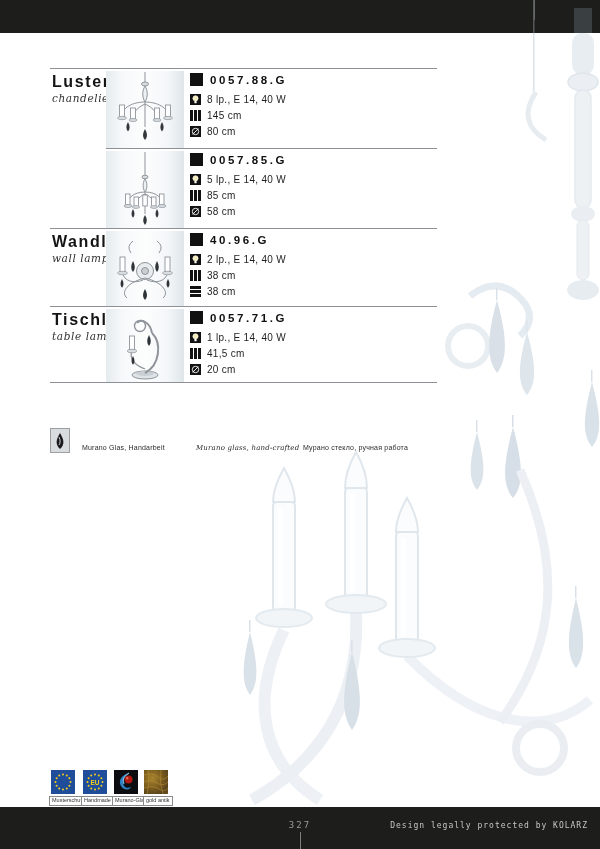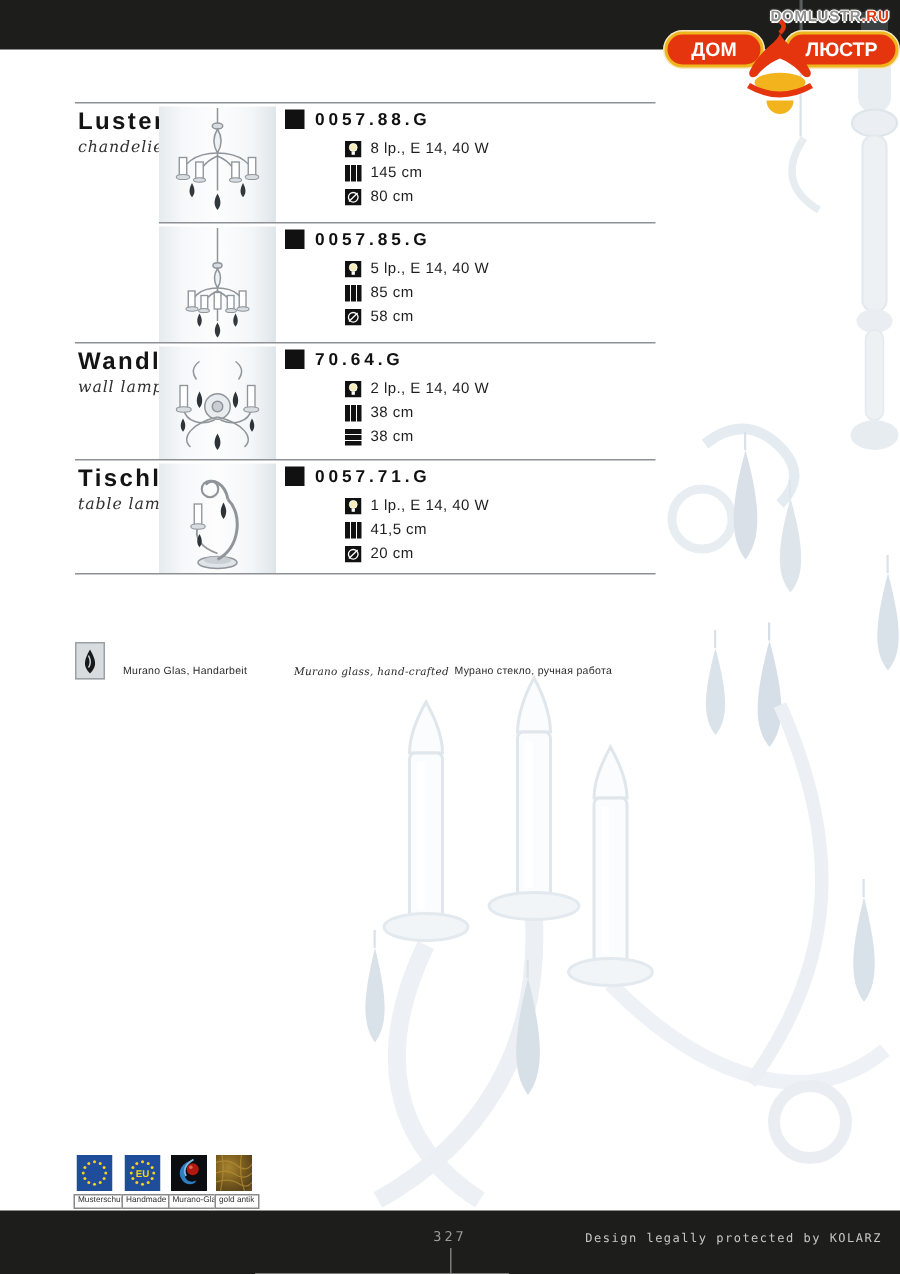--- a/index.html
+++ b/index.html
@@ -33,21 +33,21 @@
   .plabel{position:absolute;left:2px;top:3px;}
   .pl-de{font-size:16px;font-weight:bold;letter-spacing:1.6px;color:#141414;}
   .pl-en{font-family:"DejaVu Serif",serif;font-style:italic;font-size:10.5px;color:#303030;
          letter-spacing:.6px;margin-top:1px;}
   .pimg{position:absolute;left:56px;top:1px;width:78px;
         background:linear-gradient(90deg,#e5ebee 0%,#f6f8fa 20%,#fdfdfd 50%,#f3f6f8 80%,#dee5e9 100%);}
   .pspec{position:absolute;left:140px;top:3px;}
   .pcode{display:flex;align-items:center;gap:7px;margin-bottom:8px;
         font-size:11.5px;font-weight:bold;letter-spacing:2.6px;color:#101010;}
   .pline{display:flex;align-items:center;gap:6px;margin-bottom:5px;
-        font-size:10px;color:#1e1e1e;letter-spacing:.3px;margin-left:40px;}
+        font-size:10px;color:#1e1e1e;letter-spacing:.3px;}
   .ic{flex:0 0 auto;display:block;}
   .ic-code{width:13px;height:13px;background:#111;}
   .ic-h{width:11px;height:11px;
         background:linear-gradient(90deg,#111 0,#111 3px,#fff 3px,#fff 4px,#111 4px,#111 7px,#fff 7px,#fff 8px,#111 8px,#111 11px);}
   .ic-w{width:11px;height:11px;
         background:linear-gradient(0deg,#111 0,#111 3px,#fff 3px,#fff 4px,#111 4px,#111 7px,#fff 7px,#fff 8px,#111 8px,#111 11px);}
   
   .glass-bar{position:absolute;left:78px;top:414px;width:359px;height:12px;background:#d5e1eb;
         border-top:1px solid #a2bcd1;border-bottom:1px solid #b7c9d8;z-index:3;}
   .gh{position:absolute;top:0;height:12px;display:flex;align-items:center;gap:3px;}
@@ -130,32 +130,20 @@
       <path d="M352,652 C363,696 362,716 352,730 C342,716 341,696 352,652 Z" fill="#d5dee6"></path>
       <rect x="575" y="586" width="1.5" height="12" fill="#d9e0e7"></rect>
       <path d="M576,598 C586,638 585,656 576,668 C567,656 566,638 576,598 Z" fill="#d8e0e8"></path>
     </g>
   </svg>
 
   <div class="topbar">
     <div class="chainline"></div>
   </div>
 
-  <div class="logo">
-    <div class="logo-domain"><span>DOMLUSTR</span><span class="tld">.RU</span></div>
-    <div class="pill pill-left">ДОМ</div>
-    <div class="pill pill-right">ЛЮСТР</div>
-    <svg class="logo-chandelier" width="66" height="64" viewBox="0 0 66 64">
-      <path d="M33,2 q5,3 0,8" stroke="#e5350f" stroke-width="3" fill="none"></path>
-      <path d="M33,9 C33,16 20,20 13,35 C11,39 15,41 18,38 C23,32 28,29 33,27 C38,29 43,32 48,38 C51,41 55,39 53,35 C46,20 33,16 33,9 Z" fill="#e5350f"></path>
-      <ellipse cx="33" cy="43" rx="17" ry="6.5" fill="#f2b31c"></ellipse>
-      <path d="M12,45 Q33,57 54,45" stroke="#e5350f" stroke-width="4" fill="none"></path>
-      <path d="M24,55 a9,9 0 0 0 18,0 Z" fill="#f2b31c"></path>
-    </svg>
-  </div>
 
   <div class="rule" style="left:50px;top:68px;width:387px;"></div>
   <div class="rule" style="left:106px;top:148px;width:331px;"></div>
   <div class="rule" style="left:50px;top:228px;width:387px;"></div>
   <div class="rule" style="left:50px;top:306px;width:387px;"></div>
   <div class="rule" style="left:50px;top:382px;width:387px;"></div>
 
   <div class="prow" style="top:70px;height:77px;">
     <div class="plabel">
       <div class="pl-de">Luster</div>
@@ -311,21 +299,21 @@
           <path d="M51,30 c2.4,4.4 2.4,8 0,11 c-2.4,-3 -2.4,-6.6 0,-11 Z"></path>
           <path d="M16,48 c2,3.6 2,6.4 0,8.8 c-2,-2.4 -2,-5.2 0,-8.8 Z"></path>
           <path d="M62,48 c2,3.6 2,6.4 0,8.8 c-2,-2.4 -2,-5.2 0,-8.8 Z"></path>
           <path d="M39,58 c2.6,4.5 2.6,8 0,11 c-2.6,-3 -2.6,-6.5 0,-11 Z"></path>
         </g>
       </svg>
     </div>
     <div class="pspec">
       <div class="pcode">
         <span class="ic ic-code"></span>
-        <span>70.64.G</span>
+        <span>40.96.G</span>
       </div>
       <div class="pline">
         <svg class="ic" width="11" height="11" viewBox="0 0 11 11">
           <rect width="11" height="11" fill="#111"></rect>
           <circle cx="5.5" cy="4.3" r="2.6" fill="#f5edb8" stroke="#fff" stroke-width="0.6"></circle>
           <rect x="4.4" y="7" width="2.2" height="2.2" fill="#fff"></rect>
         </svg>
         <span>2 lp., E 14, 40 W</span>
       </div>
       <div class="pline">

